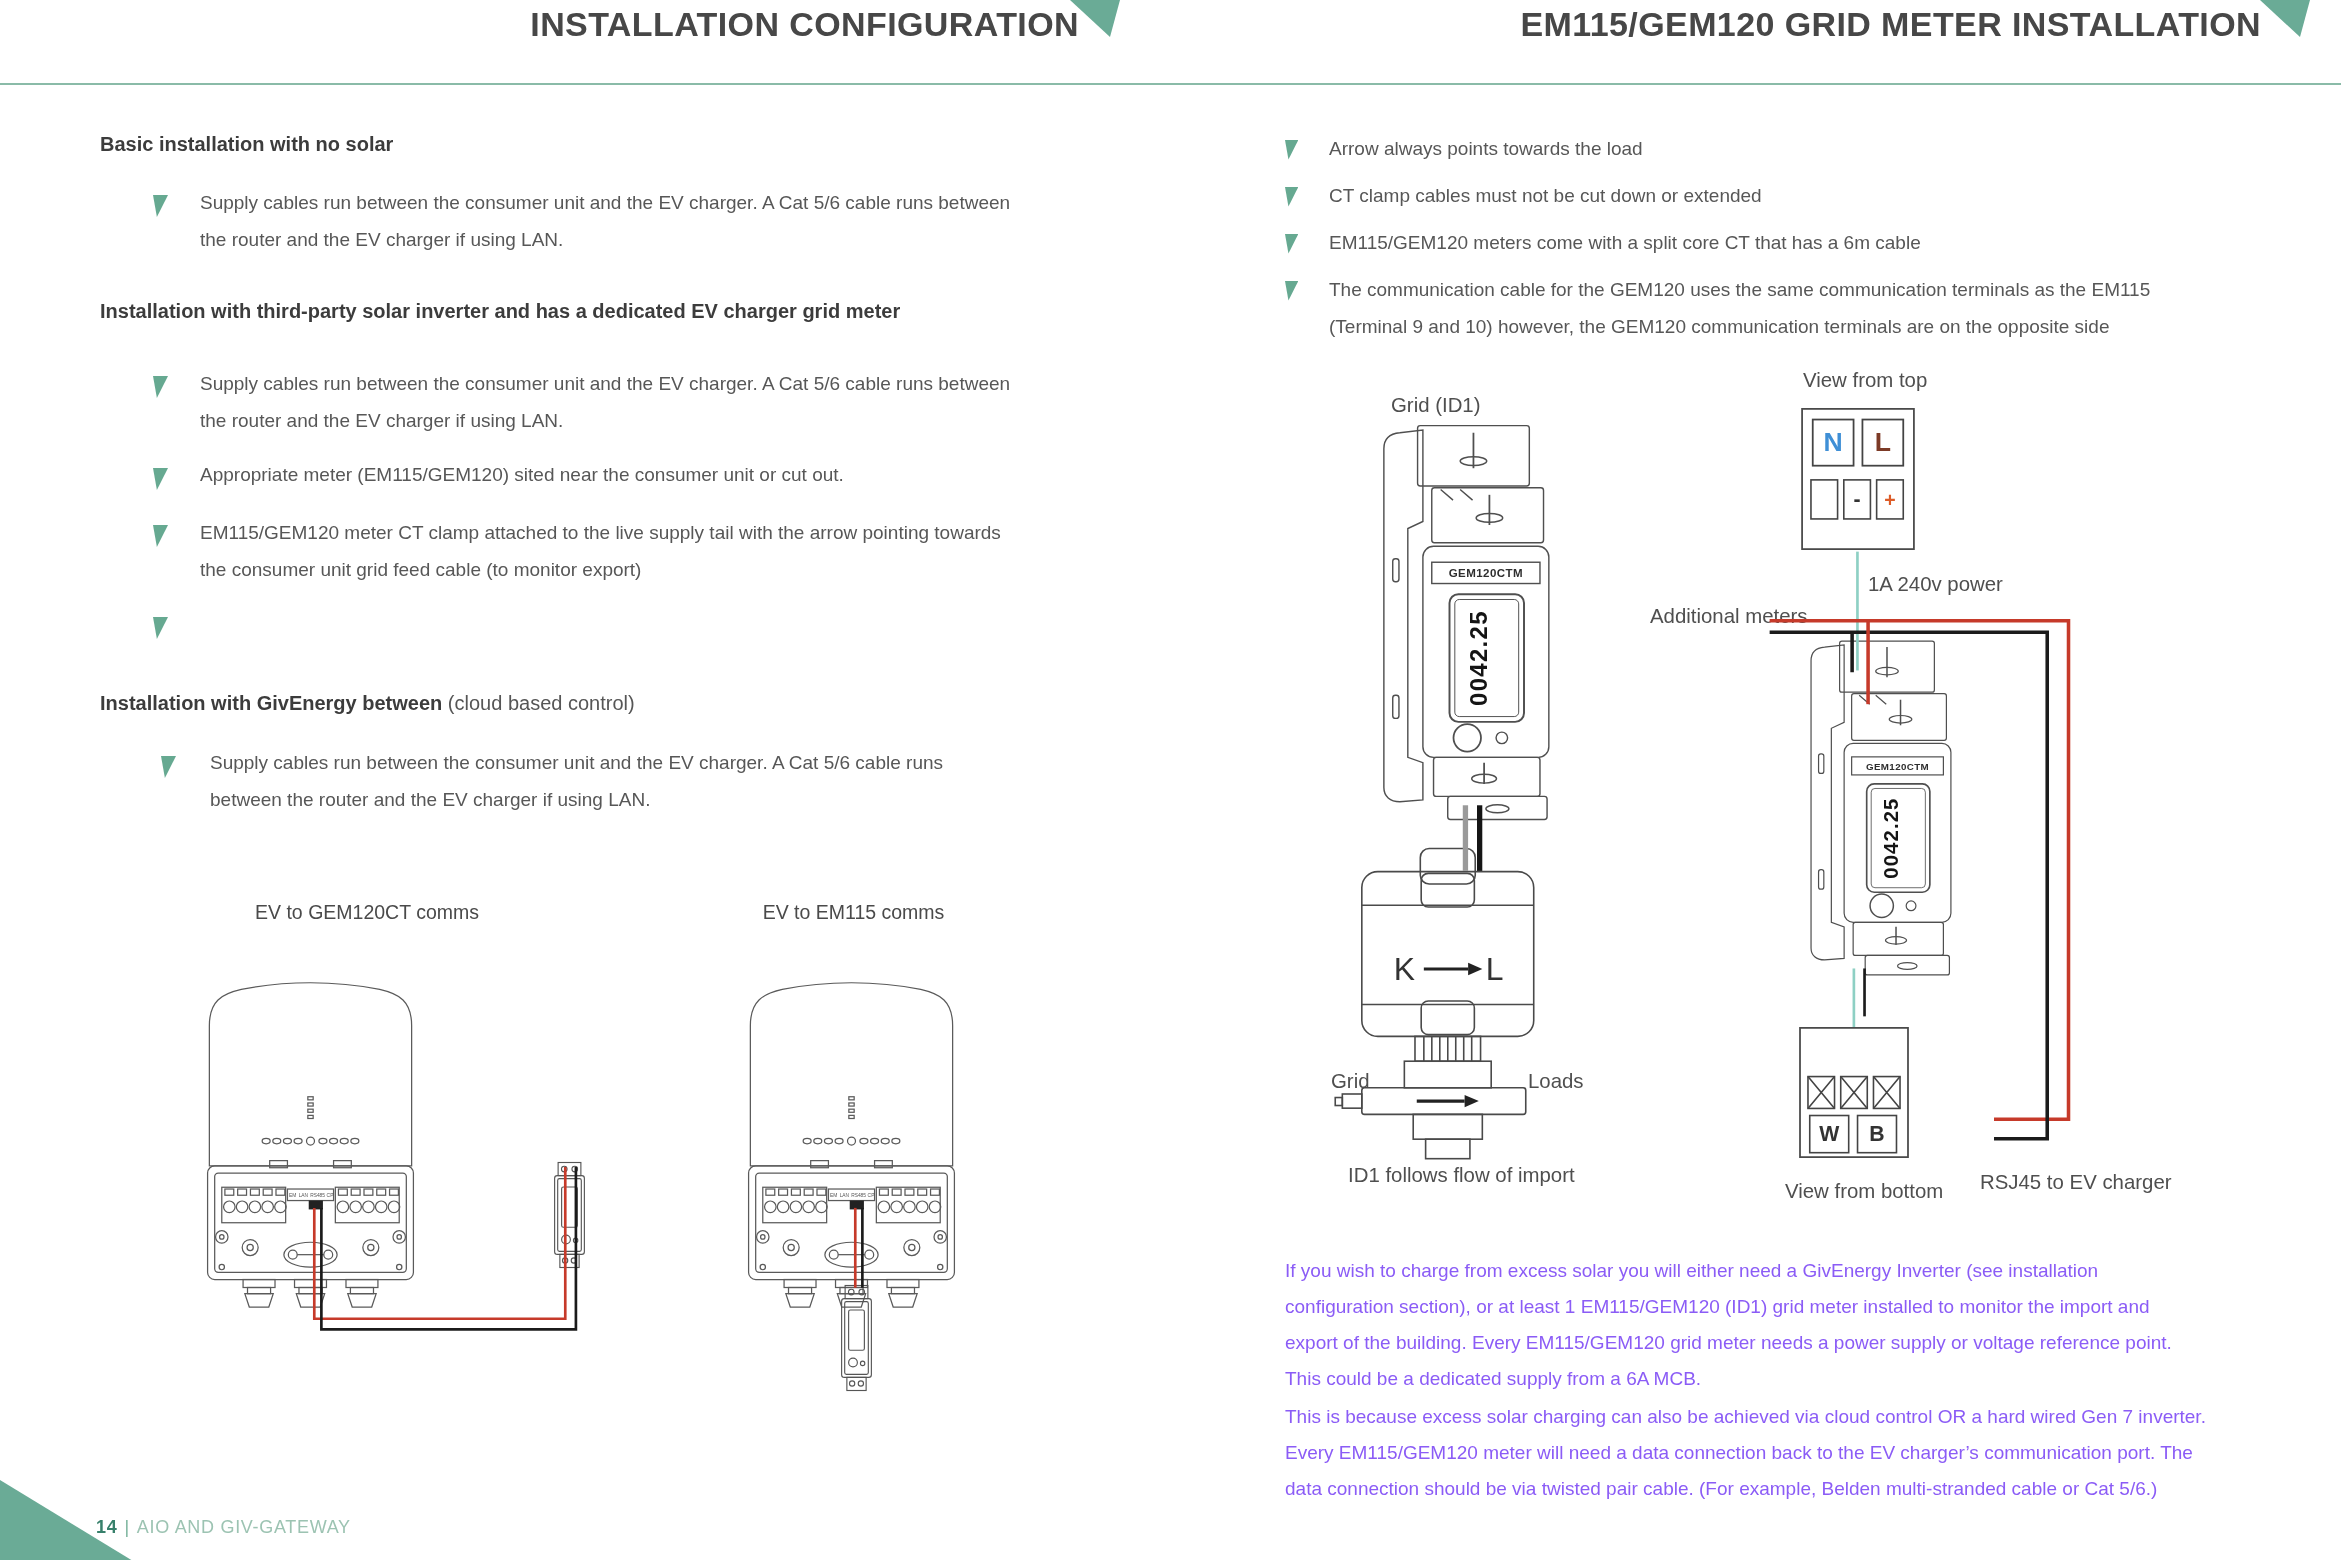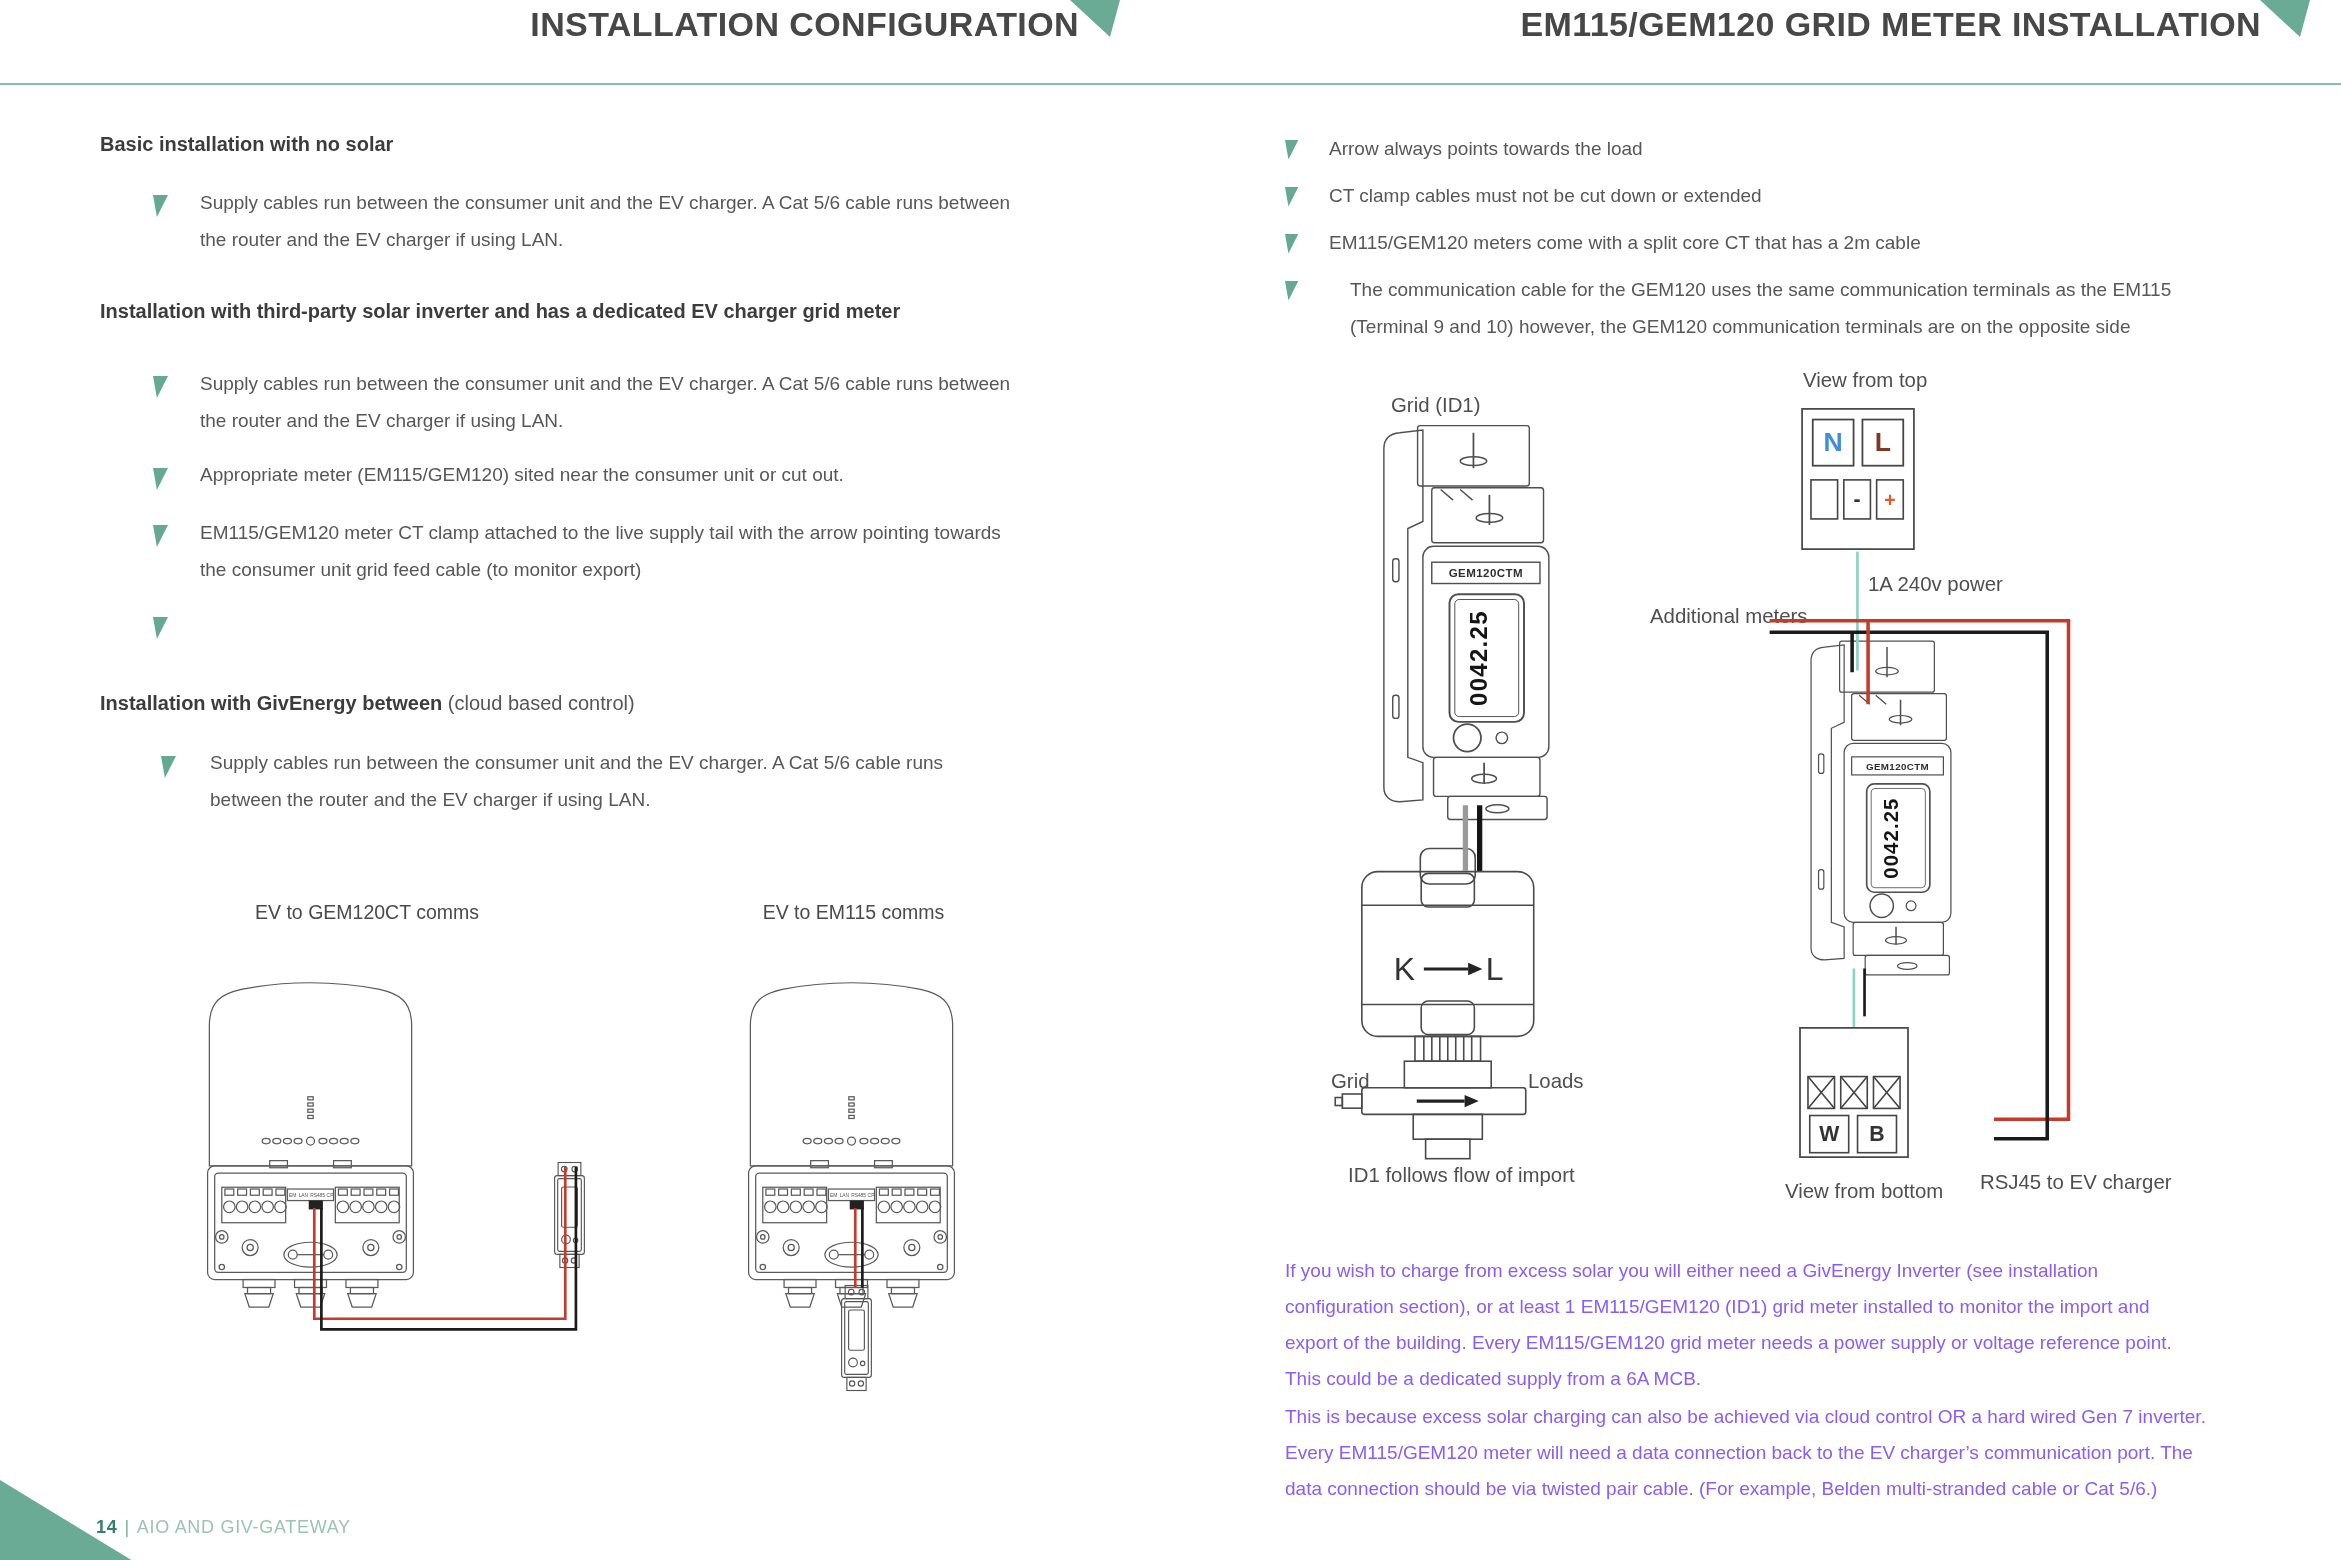--- a/index.html
+++ b/index.html
@@ -248,24 +248,24 @@
   <div class="bm" style="left:1285px;top:140px;width:13.3px;height:19.5px;"></div>
   <div class="bt" style="left:1329px;top:130px;">
     <div>Arrow always points towards the load</div>
   </div>
   <div class="bm" style="left:1285px;top:187px;width:13.3px;height:19.5px;"></div>
   <div class="bt" style="left:1329px;top:177px;">
     <div>CT clamp cables must not be cut down or extended</div>
   </div>
   <div class="bm" style="left:1285px;top:234px;width:13.3px;height:19.5px;"></div>
   <div class="bt" style="left:1329px;top:224px;">
-    <div>EM115/GEM120 meters come with a split core CT that has a 2m cable</div>
+    <div>EM115/GEM120 meters come with a split core CT that has a 6m cable</div>
   </div>
   <div class="bm" style="left:1285px;top:281px;width:13.3px;height:19.5px;"></div>
-  <div class="bt" style="left:1329px;top:271px;margin-left:21px;">
+  <div class="bt" style="left:1329px;top:271px;">
     <div>The communication cable for the GEM120 uses the same communication terminals as the EM115</div>
     <div>(Terminal 9 and 10) however, the GEM120 communication terminals are on the opposite side</div>
   </div>
 
   <div class="lbl" style="left:1391px;top:394px;">Grid (ID1)</div>
   <div class="lbl" style="left:1803px;top:369px;">View from top</div>
   <div class="lbl" style="left:1868px;top:573px;">1A 240v power</div>
   <div class="lbl wrap2" style="left:1650px;top:601px;">Additional meters</div>
   <div class="lbl" style="left:1331px;top:1070px;">Grid</div>
   <div class="lbl" style="left:1528px;top:1070px;">Loads</div>

